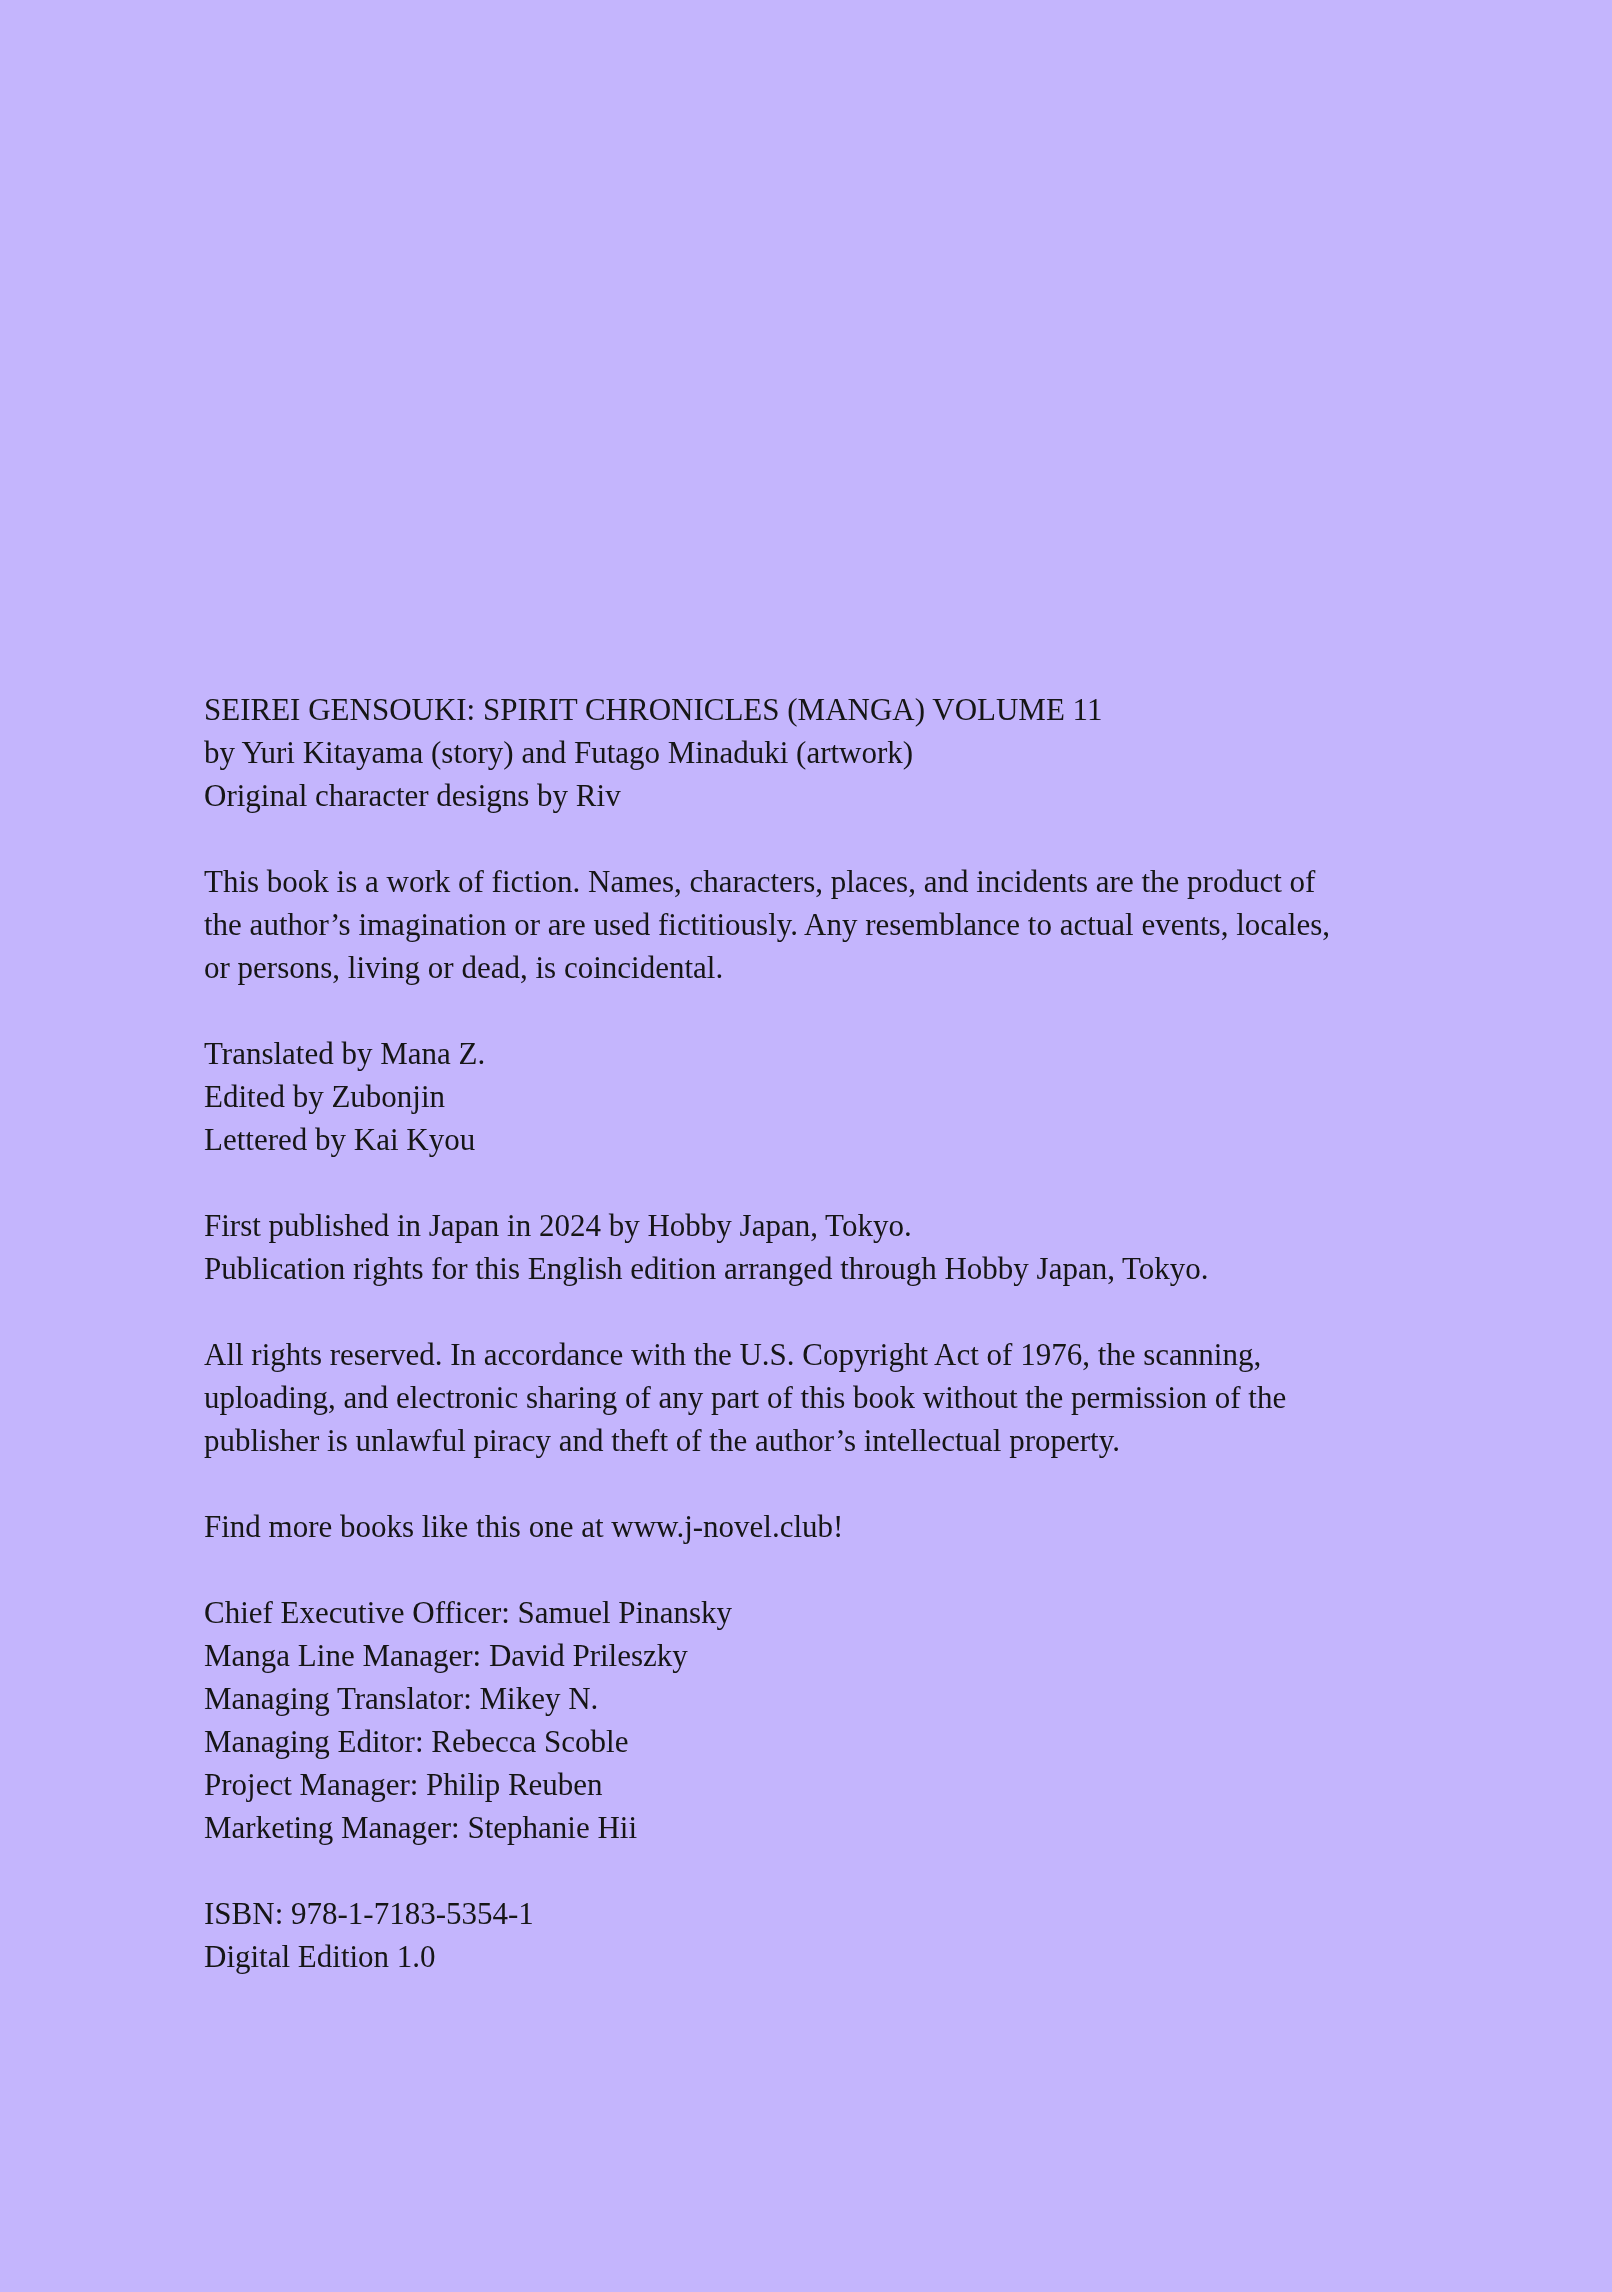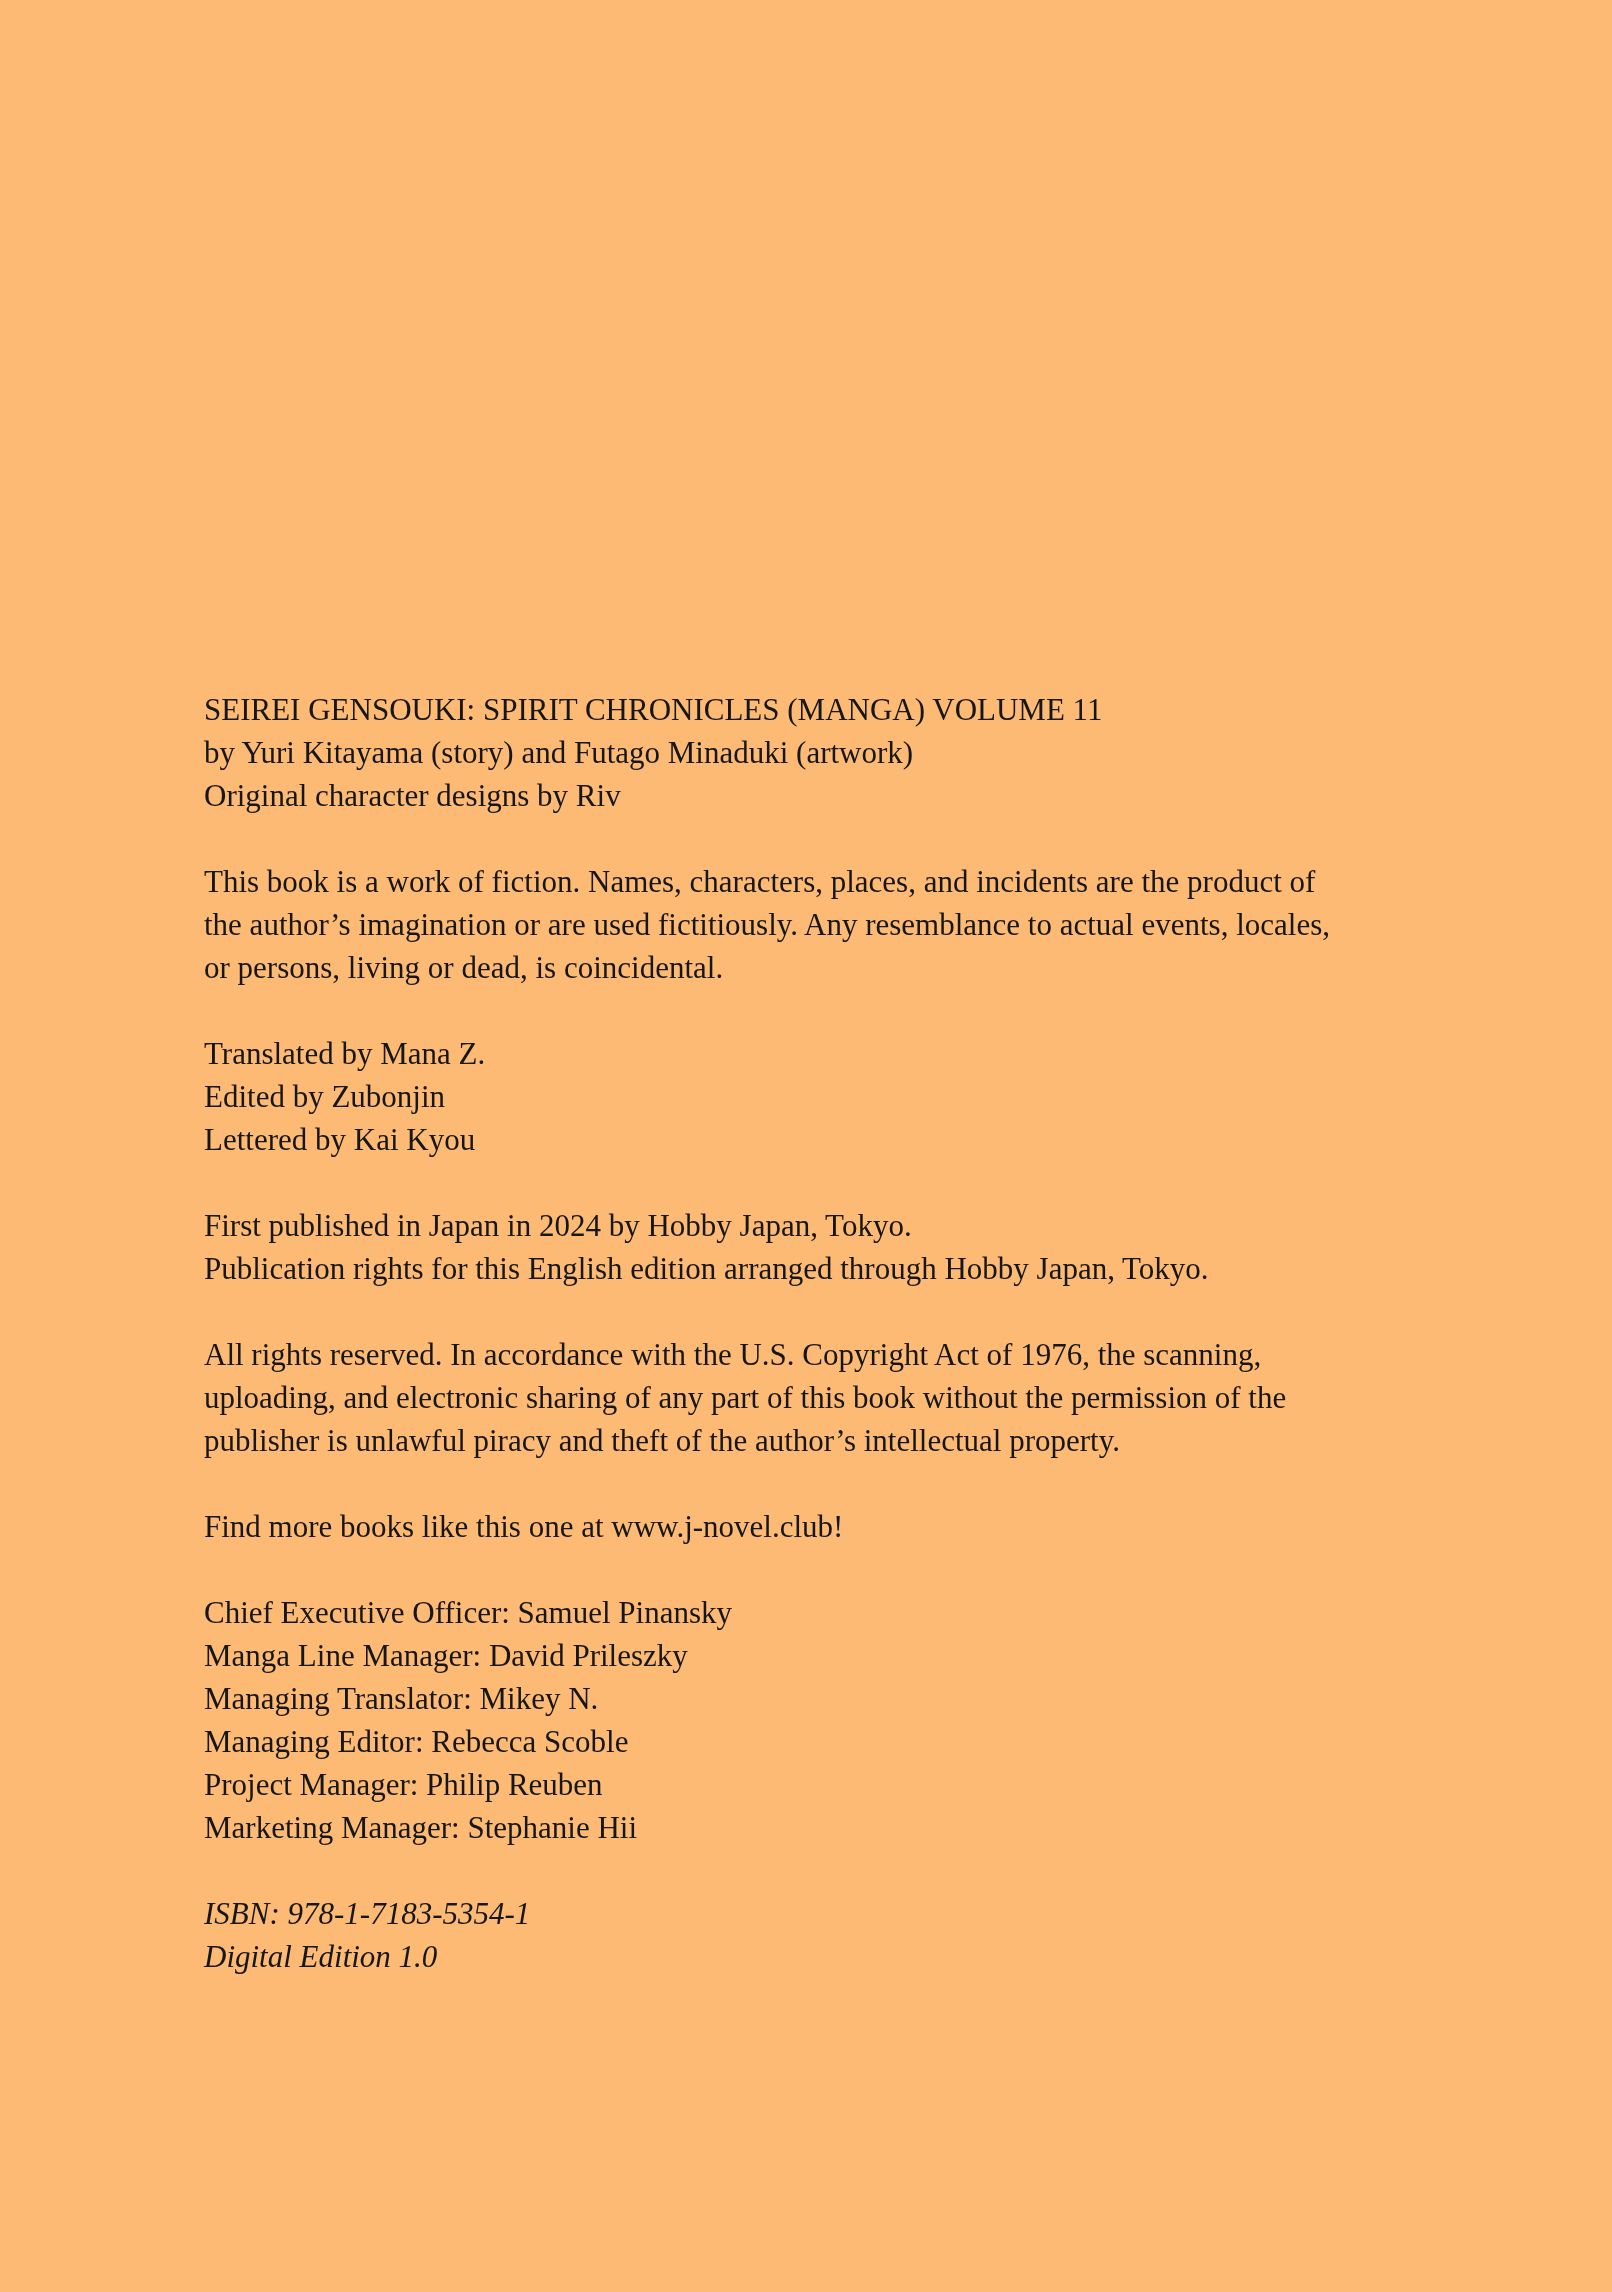--- a/index.html
+++ b/index.html
@@ -10,38 +10,37 @@
     width: 1613px;
     height: 2293px;
     position: relative;
     background: #ffffff;
     overflow: hidden;
     font-family: "Liberation Serif", "DejaVu Serif", serif;
   }
   .page {
     position: absolute;
     inset: 0;
-    background: #fdba74;
+    background: #c4b5fd;
   }
   .text-block {
     position: absolute;
     left: 204px;
     top: 688px;
     width: 1334px;
     color: #161616;
     font-size: 31px;
     line-height: 43px;
     font-weight: 400;
   }
   .para {
     margin: 0 0 43px 0;
   }
   .para:last-child {
     margin-bottom: 0;
-    font-style: italic;
   }
   .line {
     white-space: nowrap;
   }
 </style>
 </head>
 <body>
 
 <div class="page">
   <div class="text-block">

